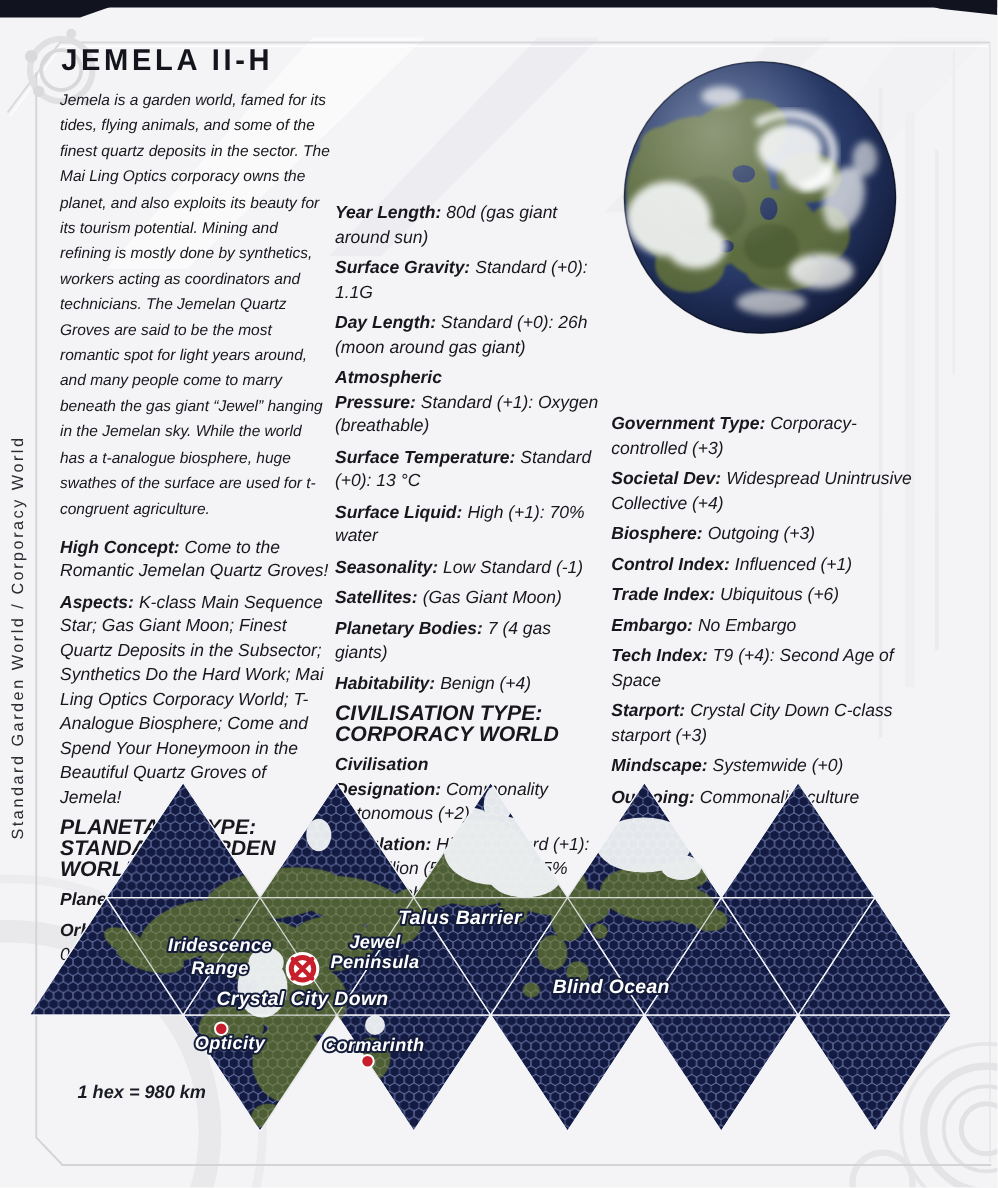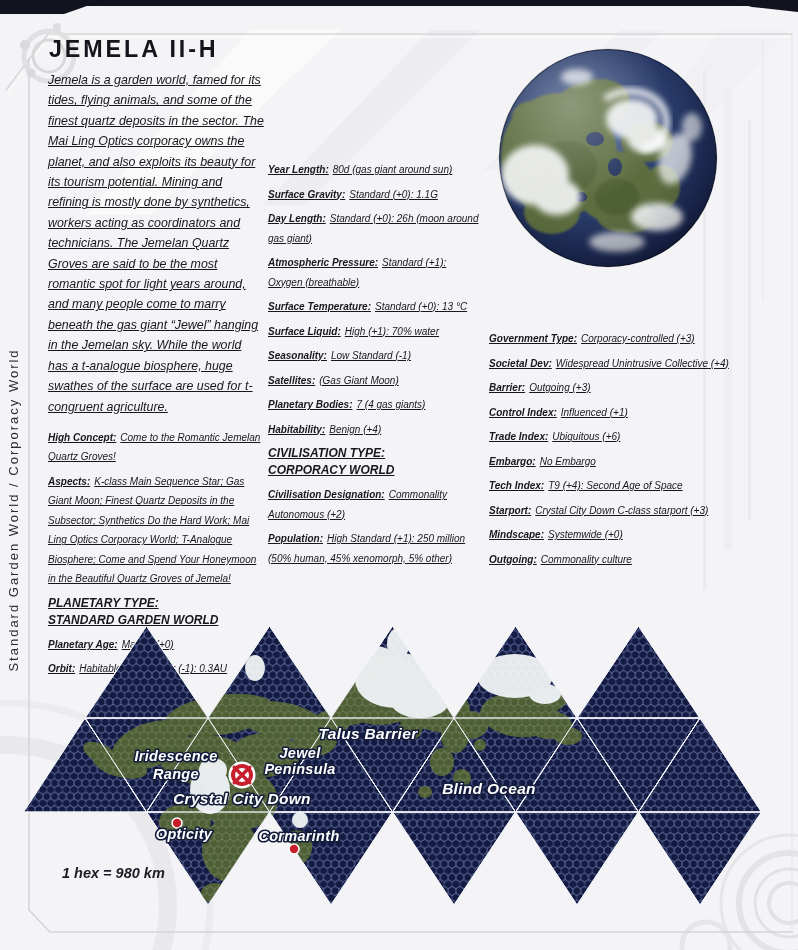--- a/index.html
+++ b/index.html
@@ -9,28 +9,28 @@
   .abs{position:absolute;}
   #bg{left:0;top:0;}
   
   #title{left:49px;top:35px;font-weight:bold;font-size:24px;letter-spacing:3px;
          color:#14141d;transform:scaleX(.97);transform-origin:left;}
   
   #side-label{left:-186px;top:502px;width:400px;height:16px;line-height:16px;
               text-align:center;transform:rotate(-90deg);transform-origin:center;
               font-size:13px;letter-spacing:2px;color:#2b2b31;}
   
-  .col{color:#17171d;text-decoration:underline;}
+  .col{color:#17171d;}
   #col1{left:48px;top:70px;width:216px;}
   #col2{left:268px;top:160px;width:214px;}
   #col3{left:489px;top:329px;width:242px;}
   .desc{font-style:italic;font-size:12.4px;line-height:20.4px;margin:0 0 11px;}
-  .stat{font-style:italic;font-size:10px;line-height:19.5px;margin:0 0 5px;}
+  .stat{font-style:italic;font-size:14px;line-height:19.5px;margin:0 0 5px;}
   .stat b{margin-right:4px;}
-  .stat-heading{font-style:italic;font-weight:bold;font-size:12px;line-height:17px;
+  .stat-heading{font-style:italic;font-weight:bold;font-size:17px;line-height:17px;
                 margin:6px 0 6px;}
   .lead{margin-top:2px;}
   
   #planet{left:497px;top:47px;width:222px;height:222px;}
   
   #map{left:15px;top:612px;}
   .maplabel{font-family:"Liberation Sans",sans-serif;font-style:italic;font-weight:bold;
             font-size:15.5px;fill:#ffffff;stroke:#141c3c;stroke-width:3.2px;
             paint-order:stroke;stroke-linejoin:round;letter-spacing:.3px;}
   .maplabel.sm{font-size:14.5px;}
@@ -134,21 +134,21 @@
       <span>CIVILISATION TYPE:</span><br>
       <span>CORPORACY WORLD</span>
     </p>
     <p class="stat lead"><b>Civilisation Designation:</b><i>Commonality Autonomous (+2)</i></p>
     <p class="stat"><b>Population:</b><i>High Standard (+1): 250 million (50% human, 45% xenomorph, 5% other)</i></p>
   </div>
 
   <div id="col3" class="abs col">
     <p class="stat"><b>Government Type:</b><i>Corporacy-controlled (+3)</i></p>
     <p class="stat"><b>Societal Dev:</b><i>Widespread Unintrusive Collective (+4)</i></p>
-    <p class="stat"><b>Barrier:</b><i>Outgoing (+3)</i></p>
+    <p class="stat"><b>Biosphere:</b><i>Outgoing (+3)</i></p>
     <p class="stat"><b>Control Index:</b><i>Influenced (+1)</i></p>
     <p class="stat"><b>Trade Index:</b><i>Ubiquitous (+6)</i></p>
     <p class="stat"><b>Embargo:</b><i>No Embargo</i></p>
     <p class="stat"><b>Tech Index:</b><i>T9 (+4): Second Age of Space</i></p>
     <p class="stat"><b>Starport:</b><i>Crystal City Down C-class starport (+3)</i></p>
     <p class="stat"><b>Mindscape:</b><i>Systemwide (+0)</i></p>
     <p class="stat"><b>Outgoing:</b><i>Commonality culture</i></p>
   </div>
 
   <svg id="planet" class="abs" width="222" height="222" viewBox="0 0 222 222">

